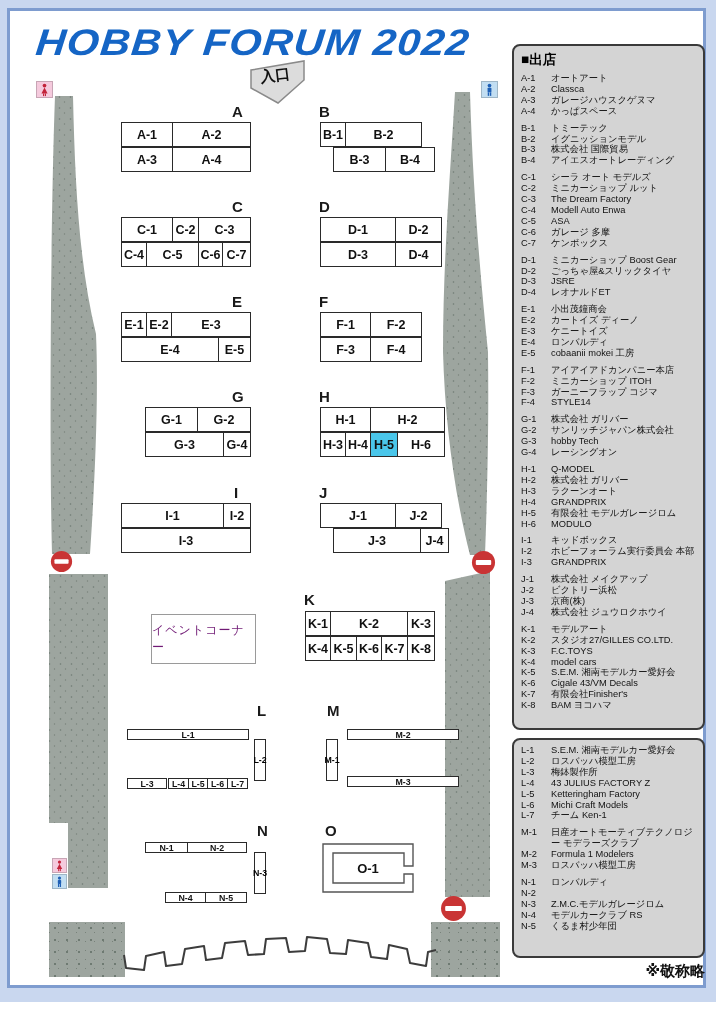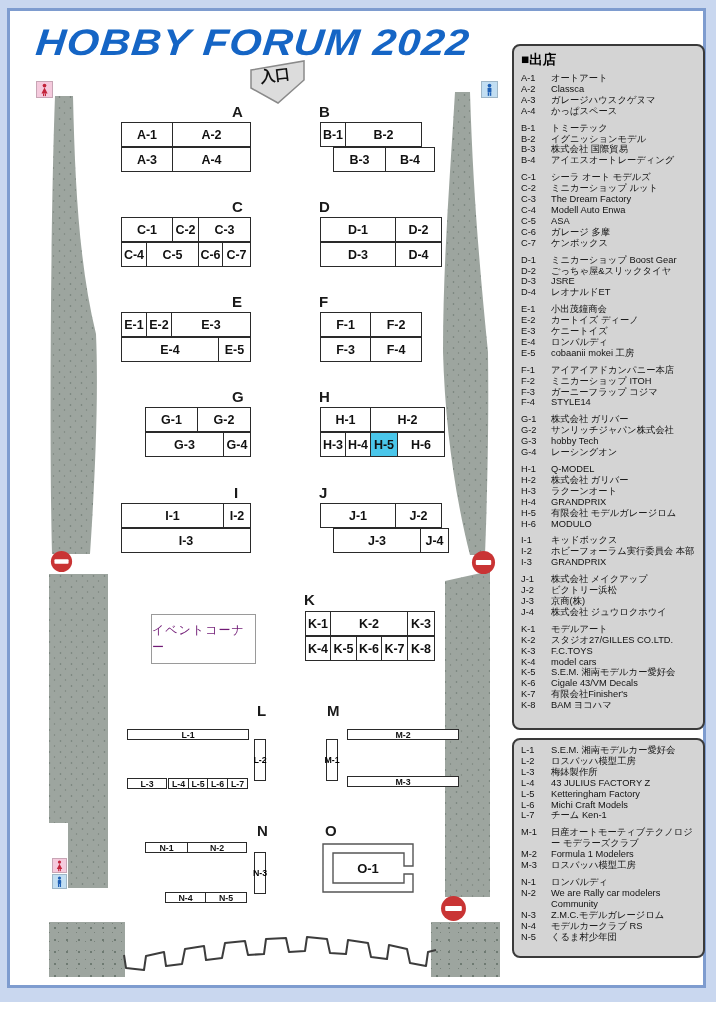--- a/index.html
+++ b/index.html
@@ -584,30 +584,30 @@
             <div class="lg-name">ロスバッハ模型工房</div>
           </div>
         </div>
         <div class="lg-group">
           <div class="lg-row">
             <div class="lg-code">N-1</div>
             <div class="lg-name">ロンバルディ</div>
           </div>
           <div class="lg-row">
             <div class="lg-code">N-2</div>
-            <div class="lg-name">We are Rally car modelers Community</div>
           </div>
           <div class="lg-row">
             <div class="lg-code">N-3</div>
             <div class="lg-name">Z.M.C.モデルガレージロム</div>
           </div>
           <div class="lg-row">
             <div class="lg-code">N-4</div>
             <div class="lg-name">モデルカークラブ RS</div>
           </div>
           <div class="lg-row">
             <div class="lg-code">N-5</div>
             <div class="lg-name">くるま村少年団</div>
           </div>
         </div>
       </div>
   </div>
+  <div id="note">※敬称略</div>
 </div>
 
 </body></html>

